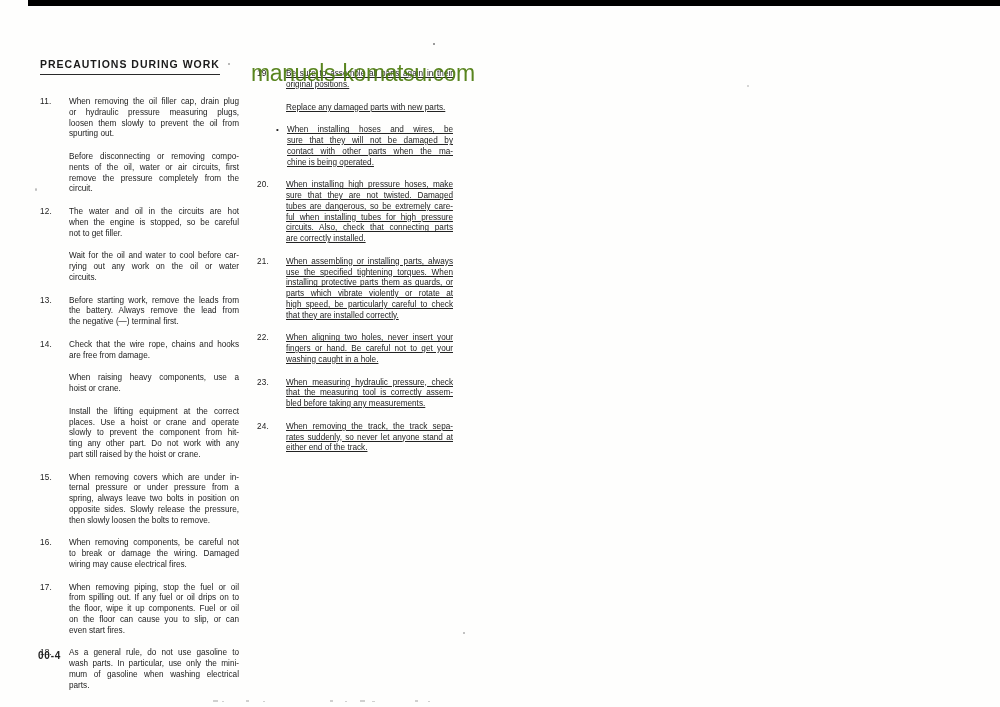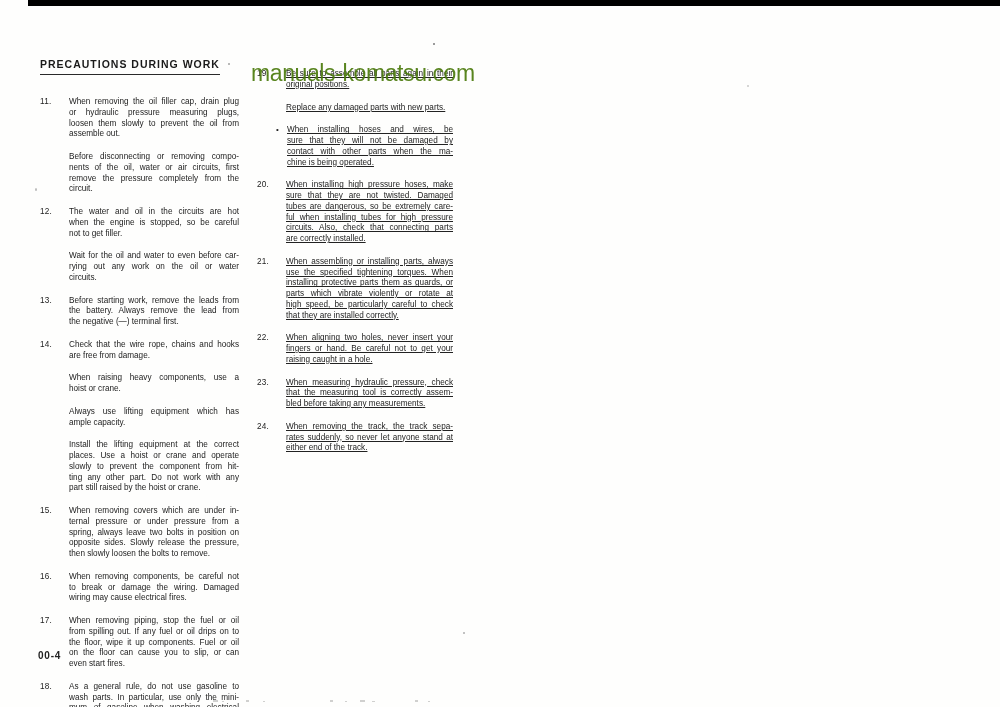--- a/index.html
+++ b/index.html
@@ -33,38 +33,38 @@
 
   <h1 class="heading">PRECAUTIONS DURING WORK</h1>
 
   <div class="col col-left" id="col-left">
       <div class="item">
         <span class="num">11.</span>
         <div class="para">
           <div class="ln">When removing the oil filler cap, drain plug</div>
           <div class="ln">or hydraulic pressure measuring plugs,</div>
           <div class="ln">loosen them slowly to prevent the oil from</div>
-          <div class="ln last">assemble out.</div>
+          <div class="ln last">spurting out.</div>
         </div>
         <div class="para">
           <div class="ln">Before disconnecting or removing compo-</div>
           <div class="ln">nents of the oil, water or air circuits, first</div>
           <div class="ln">remove the pressure completely from the</div>
           <div class="ln last">circuit.</div>
         </div>
       </div>
       <div class="item">
         <span class="num">12.</span>
         <div class="para">
           <div class="ln">The water and oil in the circuits are hot</div>
           <div class="ln">when the engine is stopped, so be careful</div>
           <div class="ln last">not to get filler.</div>
         </div>
         <div class="para">
-          <div class="ln">Wait for the oil and water to even before car-</div>
+          <div class="ln">Wait for the oil and water to cool before car-</div>
           <div class="ln">rying out any work on the oil or water</div>
           <div class="ln last">circuits.</div>
         </div>
       </div>
       <div class="item">
         <span class="num">13.</span>
         <div class="para">
           <div class="ln">Before starting work, remove the leads from</div>
           <div class="ln">the battery. Always remove the lead from</div>
           <div class="ln last">the negative (—) terminal first.</div>
@@ -72,24 +72,20 @@
       </div>
       <div class="item">
         <span class="num">14.</span>
         <div class="para">
           <div class="ln">Check that the wire rope, chains and hooks</div>
           <div class="ln last">are free from damage.</div>
         </div>
         <div class="para">
           <div class="ln">When raising heavy components, use a</div>
           <div class="ln last">hoist or crane.</div>
-        </div>
-        <div class="para">
-          <div class="ln">Always use lifting equipment which has</div>
-          <div class="ln last">ample capacity.</div>
         </div>
         <div class="para">
           <div class="ln">Install the lifting equipment at the correct</div>
           <div class="ln">places. Use a hoist or crane and operate</div>
           <div class="ln">slowly to prevent the component from hit-</div>
           <div class="ln">ting any other part. Do not work with any</div>
           <div class="ln last">part still raised by the hoist or crane.</div>
         </div>
       </div>
       <div class="item">
@@ -168,21 +164,21 @@
           <div class="ln">parts which vibrate violently or rotate at</div>
           <div class="ln">high speed, be particularly careful to check</div>
           <div class="ln last">that they are installed correctly.</div>
         </div>
       </div>
       <div class="item">
         <span class="num">22.</span>
         <div class="para">
           <div class="ln">When aligning two holes, never insert your</div>
           <div class="ln">fingers or hand. Be careful not to get your</div>
-          <div class="ln last">raising caught in a hole.</div>
+          <div class="ln last">washing caught in a hole.</div>
         </div>
       </div>
       <div class="item">
         <span class="num">23.</span>
         <div class="para">
           <div class="ln">When measuring hydraulic pressure, check</div>
           <div class="ln">that the measuring tool is correctly assem-</div>
           <div class="ln last">bled before taking any measurements.</div>
         </div>
       </div>

